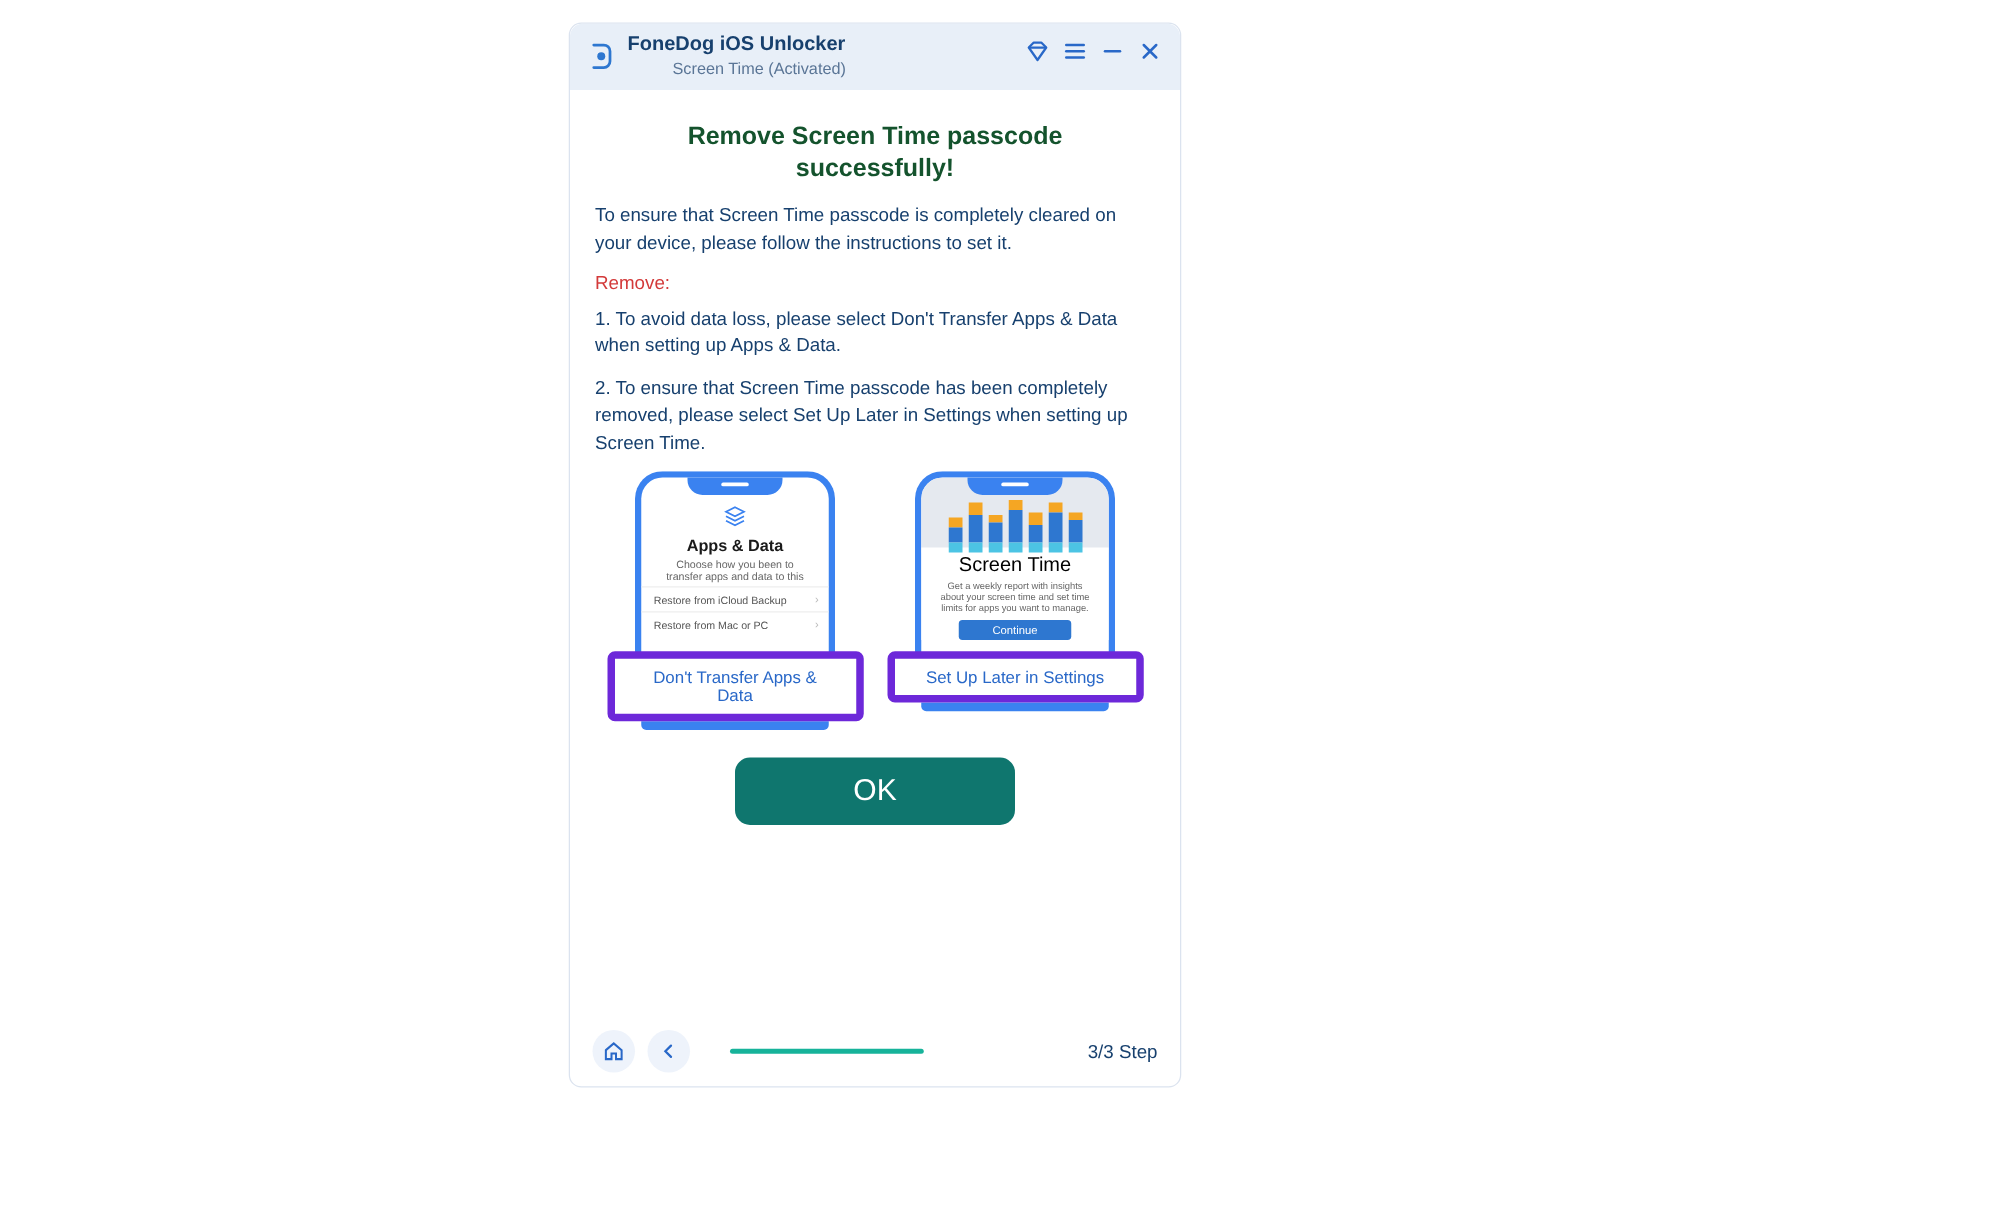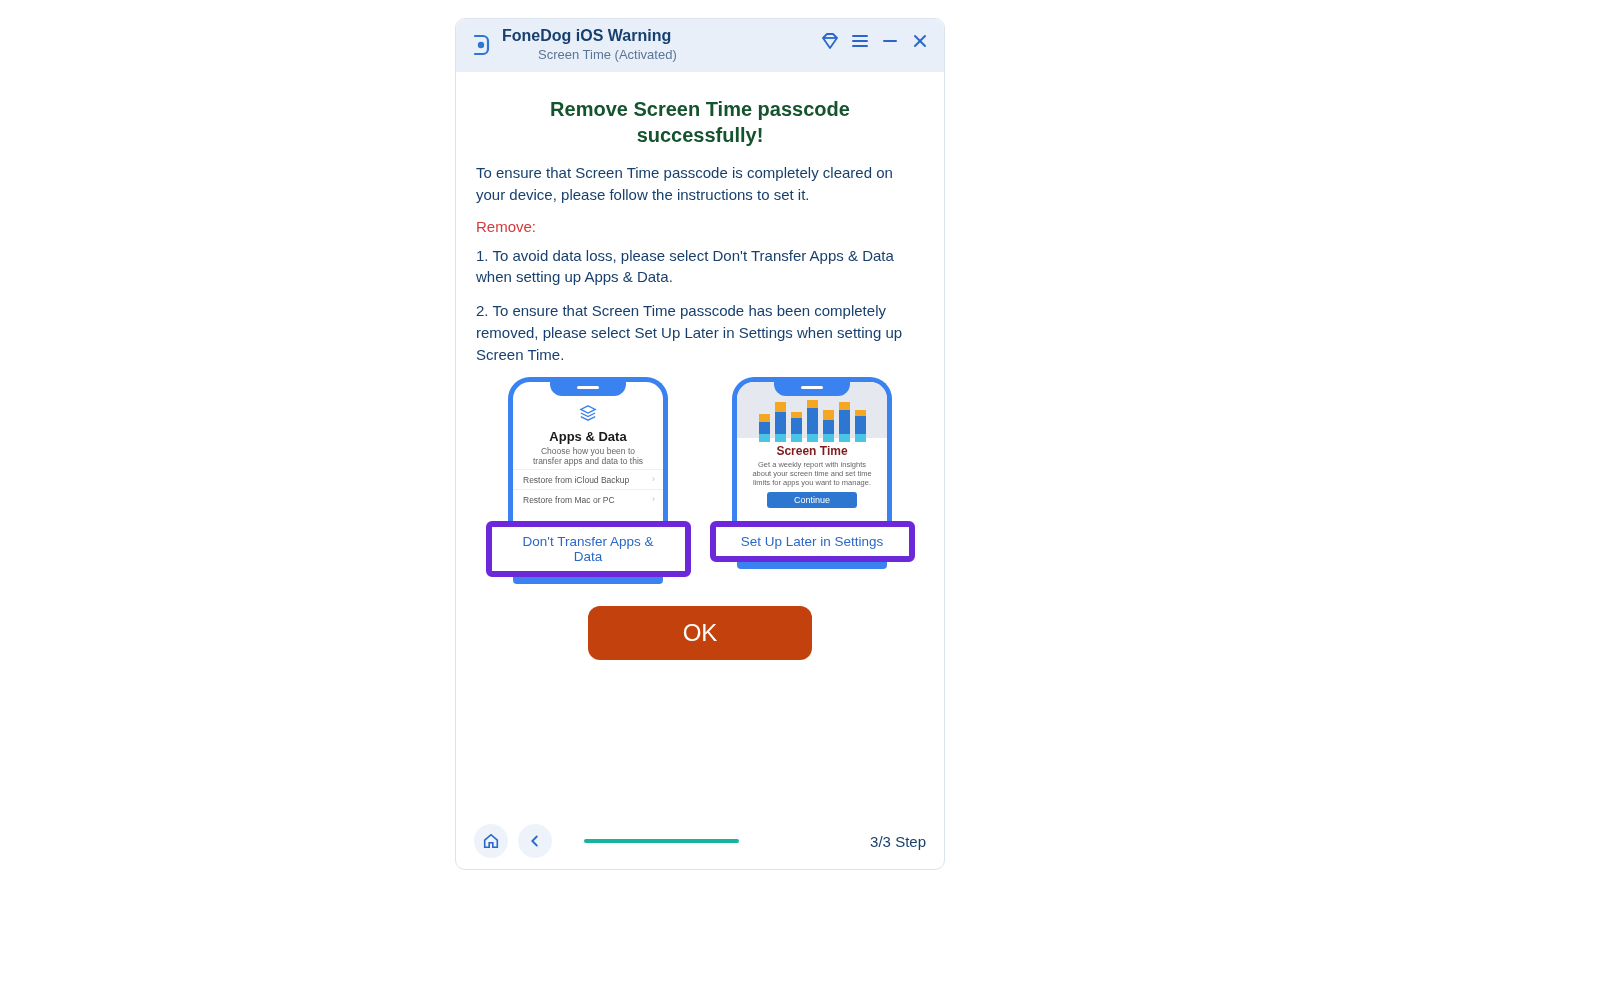--- a/index.html
+++ b/index.html
@@ -137,21 +137,21 @@
     margin-top:2px; position:relative;
   }
   .p1-row + .p1-row { margin-top: 0; }
   .p1-row .chev { position:absolute; right:8px; top:4px; color:#bbb; font-size:9px;}
   .p2-bg { background:#e5e9ef; width:100%; height:60px; padding:8px 8px 0 8px;
            display:flex; gap:5px; align-items:flex-end; justify-content:center;}
   .bar { width:11px; display:flex; flex-direction:column-reverse;}
   .seg { width:100%; }
   .seg.o{background:#f5a623;} .seg.b{background:#2e77d0;} .seg.c{background:#4cc4e4;}
   .p2-card{ background:#fff; margin:-4px 0 0 0; padding:6px 6px 0 6px; text-align:center;}
-  .p2-title{ font-weight:700; font-size:12px; color:#7f1d1d;}
+  .p2-title{ font-weight:400; font-size:16px; color:#000000;}
   .p2-sub{ font-size:7.5px; color:#666; padding:0 6px; line-height:1.2; margin-top:2px;}
   .p2-btn{
     background:#2e77d0; color:#fff; font-size:9px;
     border-radius:3px; padding:3px 0; width:90px; margin:5px auto 0;
   }
   .phone-badge {
     border: 6px solid #6d28d9;
     background:#ffffff;
     border-radius: 6px;
     padding: 7px 20px;
@@ -165,21 +165,21 @@
   .phone-foot {
     width: 150px; height: 7px;
     background:#3a82f0;
     border-radius: 0 0 4px 4px;
     margin-top:-0px;
   }
   .ok-btn {
     display:block;
     margin: 0 auto;
     width: 224px; height: 54px;
-    background:#c2410c;
+    background:#0f766e;
     color:#fff; font-size:24px;
     border:none; border-radius:12px;
     cursor:pointer;
   }
   .footer {
     height: 56px;
     border-top: 0;
     display:flex; align-items:center;
     padding: 0 18px;
     gap:10px;
@@ -213,21 +213,21 @@
 
   <div class="titlebar">
     <div class="logo">
       <svg viewBox="0 0 24 24" fill="none" stroke="#2e77d0" stroke-width="2.2">
         <path d="M6 3h8a5 5 0 0 1 5 5v8a5 5 0 0 1-5 5H6" stroke-linecap="round"></path>
         <circle cx="12" cy="12" r="3.2" fill="#2e77d0" stroke="none"></circle>
         <rect x="11" y="11" width="2" height="2" fill="#fff"></rect>
       </svg>
     </div>
     <div class="title-text">
-      <div class="app-title">FoneDog iOS Warning</div>
+      <div class="app-title">FoneDog iOS Unlocker</div>
       <div class="subtitle">Screen Time  (Activated)</div>
     </div>
     <div class="win-controls">
       <div class="win-btn">
         <svg width="20" height="20" viewBox="0 0 20 20" fill="none" stroke-width="1.8" stroke-linejoin="round">
           <path d="M3 7 L7 3 L13 3 L17 7 L10 17 Z"></path>
             <path d="M3 7 H17"></path>
         </svg>
       </div>
       <div class="win-btn">

